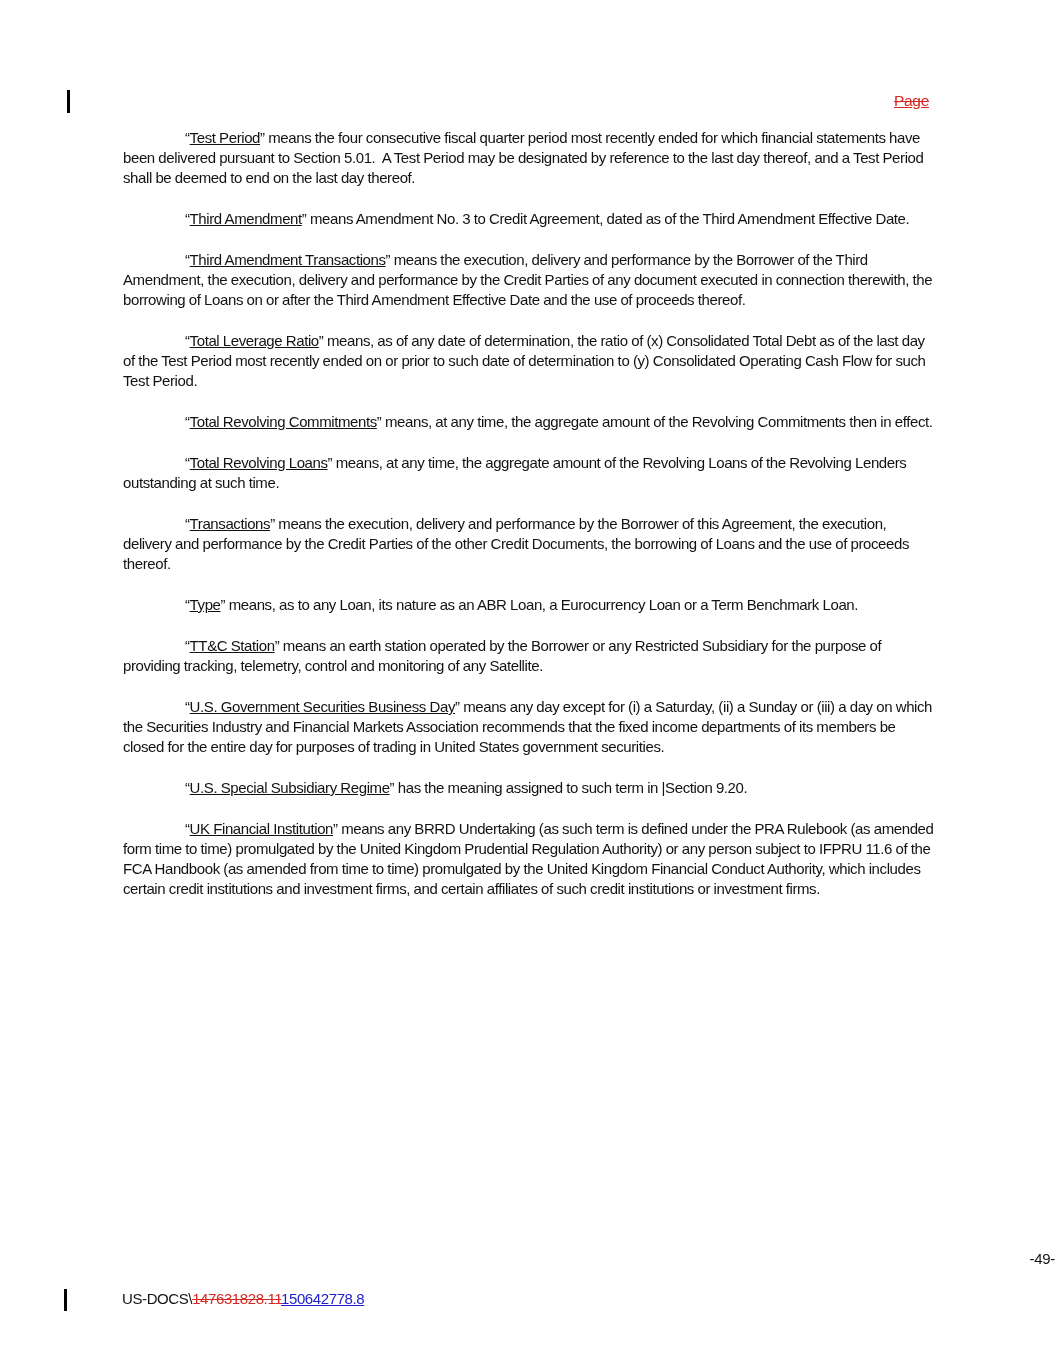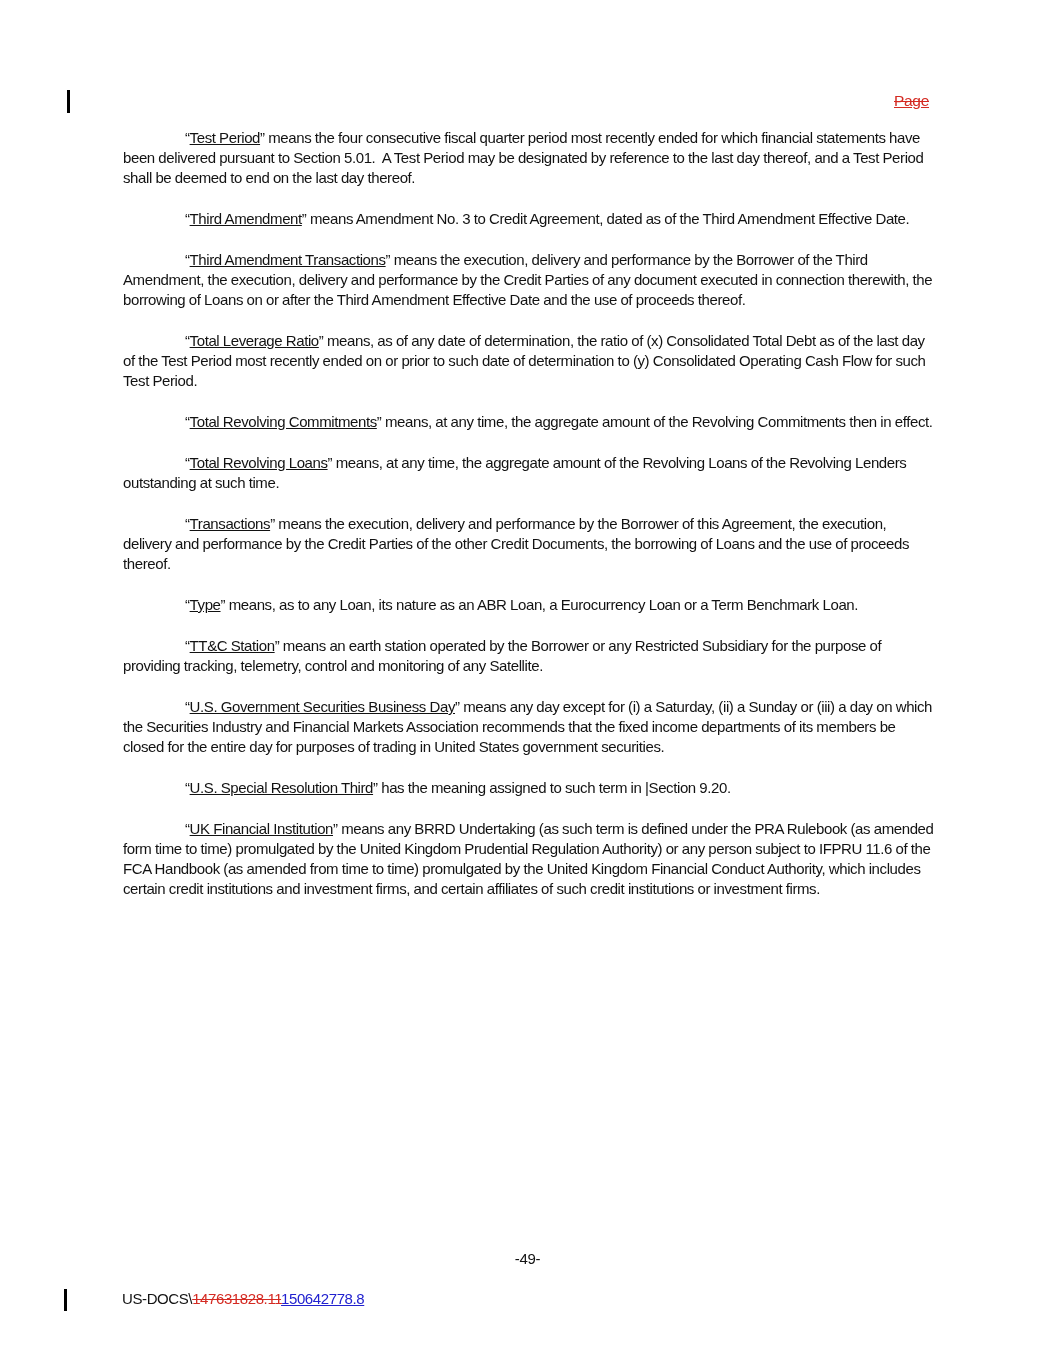--- a/index.html
+++ b/index.html
@@ -50,21 +50,21 @@
   }
   .para .term {
     text-decoration: underline;
     margin-top: 44px;
   }
   .page-number {
     position: absolute;
     left: 0;
     top: 1250px;
     width: 1055px;
-    text-align: center;
+    text-align: right;
     font-size: 15px;
     letter-spacing: -0.3px;
   }
   .footer-line {
     position: absolute;
     left: 122px;
     top: 1290px;
     font-size: 15px;
     letter-spacing: -0.4px;
   }
@@ -106,21 +106,21 @@
 
     <p class="para"><span>“</span><span class="term">Transactions</span><span>” means the execution, delivery and performance by the Borrower of this Agreement, the execution, delivery and performance by the Credit Parties of the other Credit Documents, the borrowing of Loans and the use of proceeds thereof.</span></p>
 
     <p class="para"><span>“</span><span class="term">Type</span><span>” means, as to any Loan, its nature as an ABR Loan, a Eurocurrency Loan or a Term Benchmark Loan.</span></p>
 
     <p class="para"><span>“</span><span class="term">TT&amp;C Station</span><span>” means an earth station operated by the Borrower or any Restricted Subsidiary for the purpose of providing tracking, telemetry, control and monitoring of any Satellite.</span></p>
 
     <p class="para"><span>“</span><span class="term">U.S. Government Securities Business Day</span><span>” means any day except for (i) a Saturday, (ii) a Sunday or (iii) a day on which the Securities Industry and Financial Markets Association recommends that the fixed income departments of its members be closed for the entire day for purposes of trading in United States government securities.</span></p>
 
 
-    <p class="para"><span>“</span><span class="term">U.S. Special Resolution Third</span><span>” has the meaning assigned to such term in |Section 9.20.</span></p>
+    <p class="para"><span>“</span><span class="term">U.S. Special Subsidiary Regime</span><span>” has the meaning assigned to such term in |Section 9.20.</span></p>
 
     <p class="para"><span>“</span><span class="term">UK Financial Institution</span><span>” means any BRRD Undertaking (as such term is defined under the PRA Rulebook (as amended form time to time) promulgated by the United Kingdom Prudential Regulation Authority) or any person subject to IFPRU 11.6 of the FCA Handbook (as amended from time to time) promulgated by the United Kingdom Financial Conduct Authority, which includes certain credit institutions and investment firms, and certain affiliates of such credit institutions or investment firms.</span></p>
 
   </div>
 
   <div class="page-number">-49-</div>
 
   <div class="footer-line"><span>US-DOCS\</span><span class="deleted">147631828.11</span><span class="inserted">150642778.8</span></div>
 
   <div class="change-bar bottom"></div>

